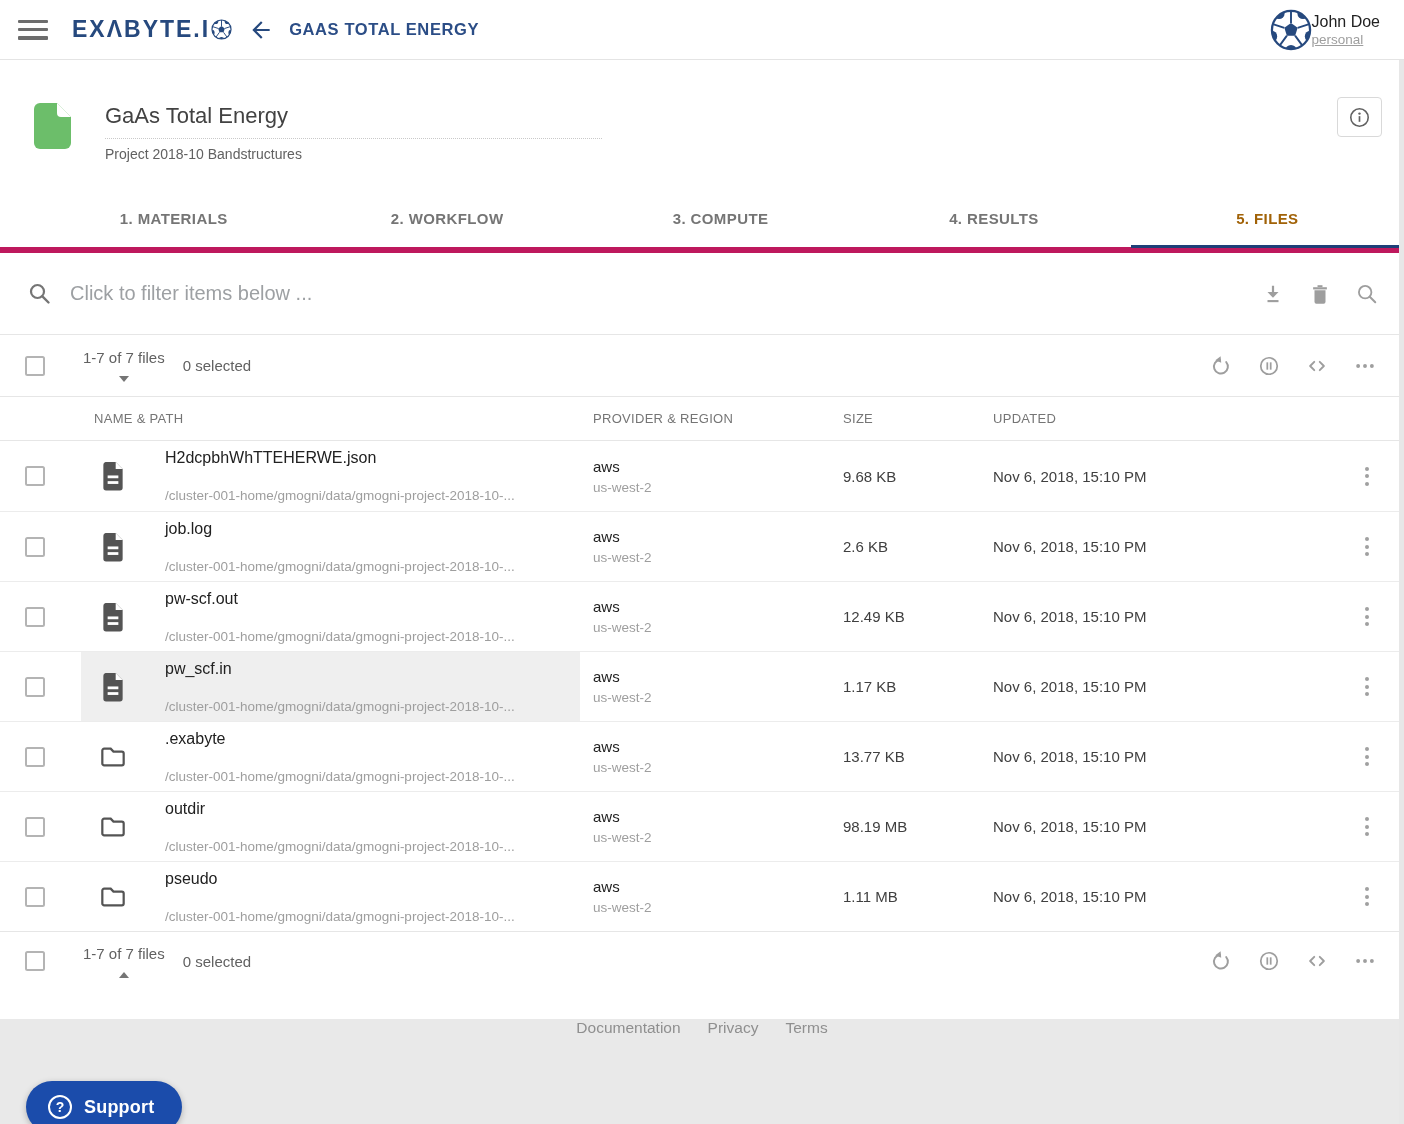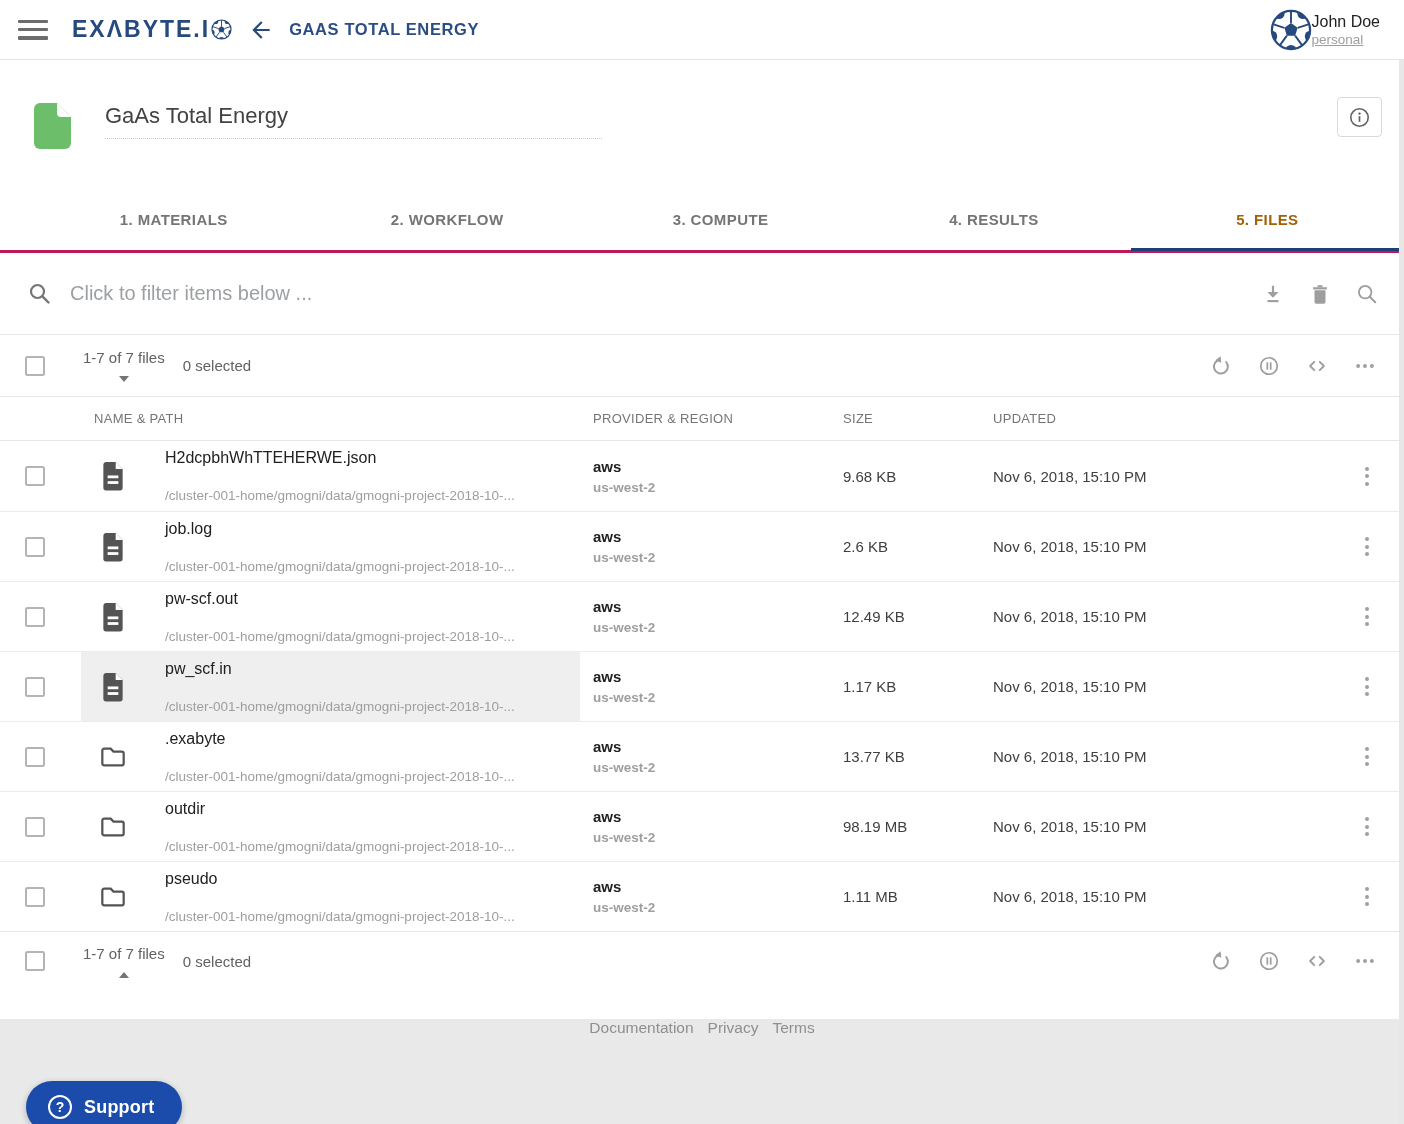--- a/index.html
+++ b/index.html
@@ -25,21 +25,21 @@
   
   .title-card { height:129px; display:flex; align-items:flex-start; padding:43px 22px 0 33px; position:relative; }
   .entity-icon { width:38px; height:46px; flex:0 0 auto; }
   .title-block { margin-left:34px; width:497px; }
   .entity-title { font-size:22px; color:#424242; padding-bottom:9px; border-bottom:1px dotted #c9c9c9; }
   .entity-subtitle { font-size:14px; color:#616161; margin-top:7px; }
   .info-btn { position:absolute; right:22px; top:37px; width:45px; height:40px; border:1px solid #d9d9d9;
     border-radius:4px; background:#fff; display:flex; align-items:center; justify-content:center; cursor:pointer; }
 
   
-  .tabs { height:64px; display:flex; border-bottom:3px solid #be185d;padding-left:37px; }
+  .tabs { height:64px; display:flex; border-bottom:6px solid #be185d;padding-left:37px; }
   .tab { flex:1; display:flex; align-items:center; justify-content:center; position:relative;
     font-size:15px; font-weight:600; letter-spacing:0.4px; color:#757575; cursor:pointer; }
   .tab.active { color:#a16207; }
   .tab.active::after { content:""; position:absolute; left:0; right:0; bottom:-1px; height:3px; background:#1e3f78; }
 
   
   .filter-bar { height:82px; display:flex; align-items:center; padding:0 26px 0 28px; border-bottom:1px solid #e6e6e6; }
   .filter-search-icon { width:24px; height:24px; color:#757575; flex:0 0 auto; }
   .filter-input { flex:1; border:none; outline:none; margin-left:18px; font-size:20px;
     font-family:"Liberation Sans", sans-serif; color:#424242; }
@@ -66,34 +66,34 @@
   .file-row { height:70px; background:#fff; cursor:pointer; }
   .file-row + .file-row { border-top:1px solid #ececec; }
   .cell { display:flex; align-items:center; }
   .cell-check { justify-content:flex-start; padding-left:25px; }
   .cell-name { padding-left:19px; height:100%; }
   .cell-name.highlight { background:#efefef; }
   .row-icon { width:26px; height:30px; color:#545454; flex:0 0 auto; }
   .name-lines { margin-left:39px; display:flex; flex-direction:column; gap:21px; min-width:0; }
   .f-name { font-size:16px; color:#212121; white-space:nowrap; }
   .f-path { font-size:13.5px; color:#9e9e9e; white-space:nowrap; }
-  .cell-provider { padding-left:13px;font-weight:bold; }
+  .cell-provider { padding-left:13px; }
   .prov-lines { display:flex; flex-direction:column; gap:5px; }
   .f-provider { font-size:15px; color:#212121; }
   .f-region { font-size:13.5px; color:#9e9e9e; }
   .cell-size, .cell-updated { padding-left:13px; font-size:15px; color:#404040; }
   .cell-kebab { justify-content:center; }
   .kebab { display:flex; flex-direction:column; gap:3.5px; padding:6px; cursor:pointer; }
   .kebab i { width:4px; height:4px; border-radius:50%; background:#a0a0a0; }
 
   
   .footer { height:134px; background:#e9e9e9; position:relative; text-align:center; }
   .copyright { padding-top:46px; font-size:16px; color:#9a9a9a; }
   .copyright .company { color:#2f5bd7; cursor:pointer; }
-  .footer-links { margin-top:29px; display:flex; justify-content:center; gap:14px; }
+  .footer-links { margin-top:29px; display:flex; justify-content:center; gap:27px; }
   .footer-link { font-size:15.5px; color:#8f8f8f; cursor:pointer; }
   .support-btn { position:absolute; left:26px; top:62px; height:52px; padding:0 28px 0 22px; border-radius:26px;
     background:#1b4cab; color:#fff; display:flex; align-items:center; gap:12px; cursor:pointer;
     box-shadow:0 2px 6px rgba(0,0,0,0.25); }
   .q-circle { width:24px; height:24px; border:2.2px solid #fff; border-radius:50%; display:flex; align-items:center;
     justify-content:center; font-size:14px; font-weight:700; }
   .support-label { font-size:18px; font-weight:700; letter-spacing:0.2px; }
 
   .scrollbar-strip { position:absolute; right:0; top:60px; width:5px; height:1064px; background:#e7e7e7; z-index:5; }
 
@@ -164,20 +164,21 @@
     </div>
   </header>
 
   <section class="title-card">
     <svg class="entity-icon" viewBox="0 0 38 46">
       <path d="M7 0 H24 L38 14 V40 a6 6 0 0 1 -6 6 H7 a6 6 0 0 1 -6 -6 V6 a6 6 0 0 1 6 -6 Z" fill="#6cbe6a"></path>
       <path d="M24 0 L38 14 H28 a4 4 0 0 1 -4 -4 Z" fill="#fff"></path>
     </svg>
     <div class="title-block">
       <div class="entity-title">GaAs Total Energy</div>
+      <div class="entity-subtitle">Project 2018-10 Bandstructures</div>
     </div>
     <button class="info-btn">
       <svg width="21" height="21" viewBox="0 0 20 20">
         <circle cx="10" cy="10" r="8.3" fill="none" stroke="#616161" stroke-width="1.5"></circle>
         <circle cx="10" cy="6.3" r="1.15" fill="#616161"></circle>
         <rect x="9.2" y="8.7" width="1.6" height="5.4" fill="#616161"></rect>
       </svg>
     </button>
   </section>
 

